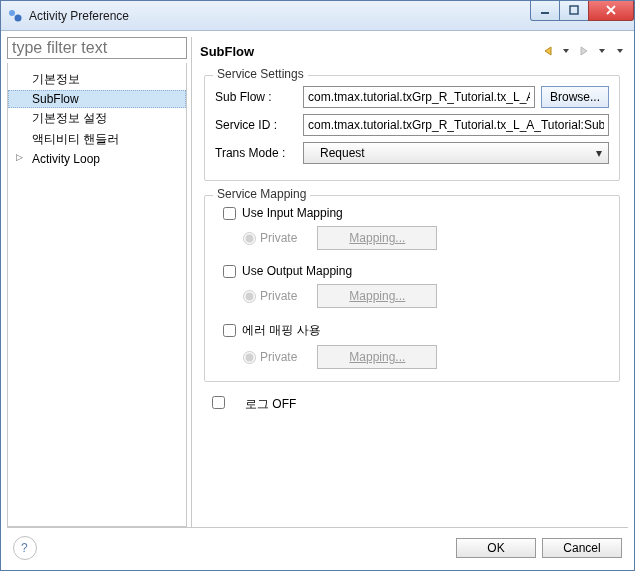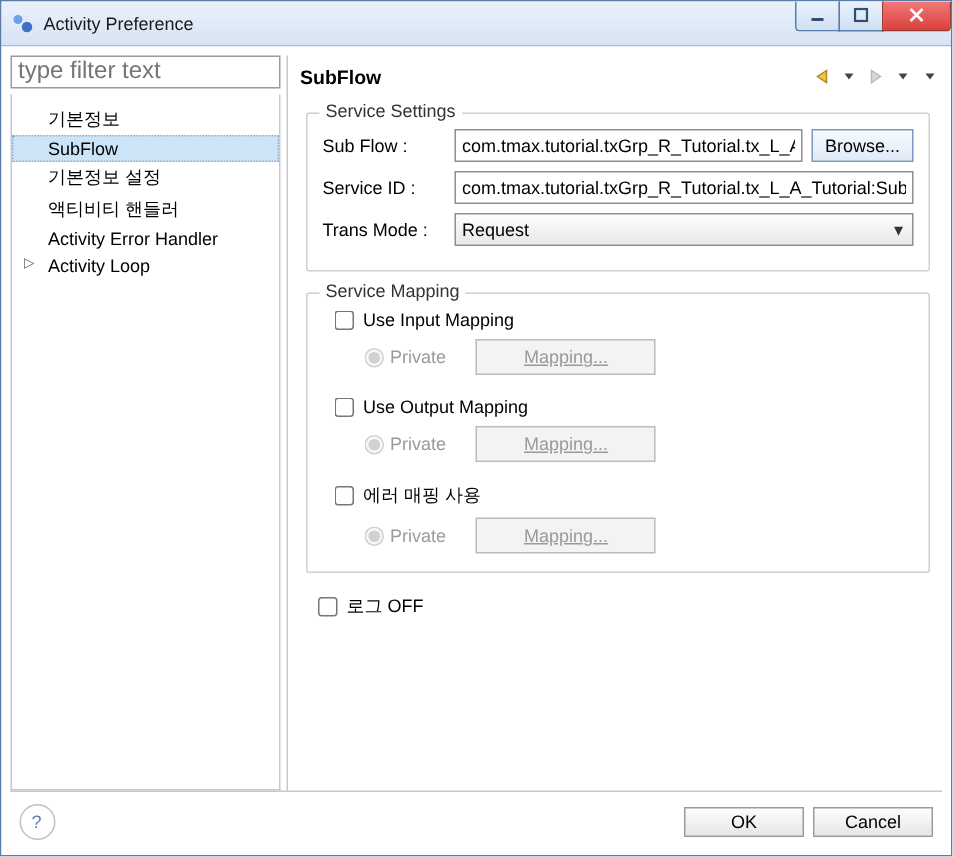--- a/index.html
+++ b/index.html
@@ -184,21 +184,21 @@
   background: linear-gradient(#f6fafe,#dfeaf7);
   font-size: 12px;
 }
 .select {
   flex: 1;
   height: 22px;
   border: 1px solid #8e8e8e;
   background: linear-gradient(#fefefe,#e8e8e8);
   display: flex;
   align-items: center;
-  padding: 0 4px;
+  padding: 0 16px;
   position: relative;
   min-width: 0;
   text-align: right;
 }
 .select::after {
   content: "▾";
   position: absolute;
   right: 6px;
   color: #333;
 }
@@ -235,22 +235,21 @@
   width: 120px;
   height: 24px;
   border: 1px solid #bcbcbc;
   background: #f3f3f3;
   color: #9a9a9a;
   font-size: 12px;
   text-decoration: underline;
 }
 .logoff-row {
   display: flex;
-  align-items: center;
-  gap: 6px;
+  gap: 20px;
   padding-left: 12px;
   margin-top: 4px;
 }
 .logoff-row input[type=checkbox]{ width:13px;height:13px;margin:0;}
 .footer {
   border-top: 1px solid #c8c8c8;
   padding: 8px 6px 4px 6px;
   display: flex;
   align-items: center;
 }
@@ -307,21 +306,20 @@
   <div class="body">
     <div class="content">
       <div class="sidebar">
         <input class="filter" placeholder="type filter text" style="">
         <div class="tree">
 
         <div class="tree-item">기본정보</div>
             <div class="tree-item selected">SubFlow</div>
             <div class="tree-item">기본정보 설정</div>
             <div class="tree-item">액티비티 핸들러</div>
-            <div class="tree-item">Activity Error Handler</div>
             <div class="tree-item has-arrow">Activity Loop</div>
           </div>
       </div>
 
       <div class="main">
         <div class="page-header">
           <div class="page-title">SubFlow</div>
           <div class="navbtns">
             <span class="navbtn">
                 <svg width="14" height="14">

